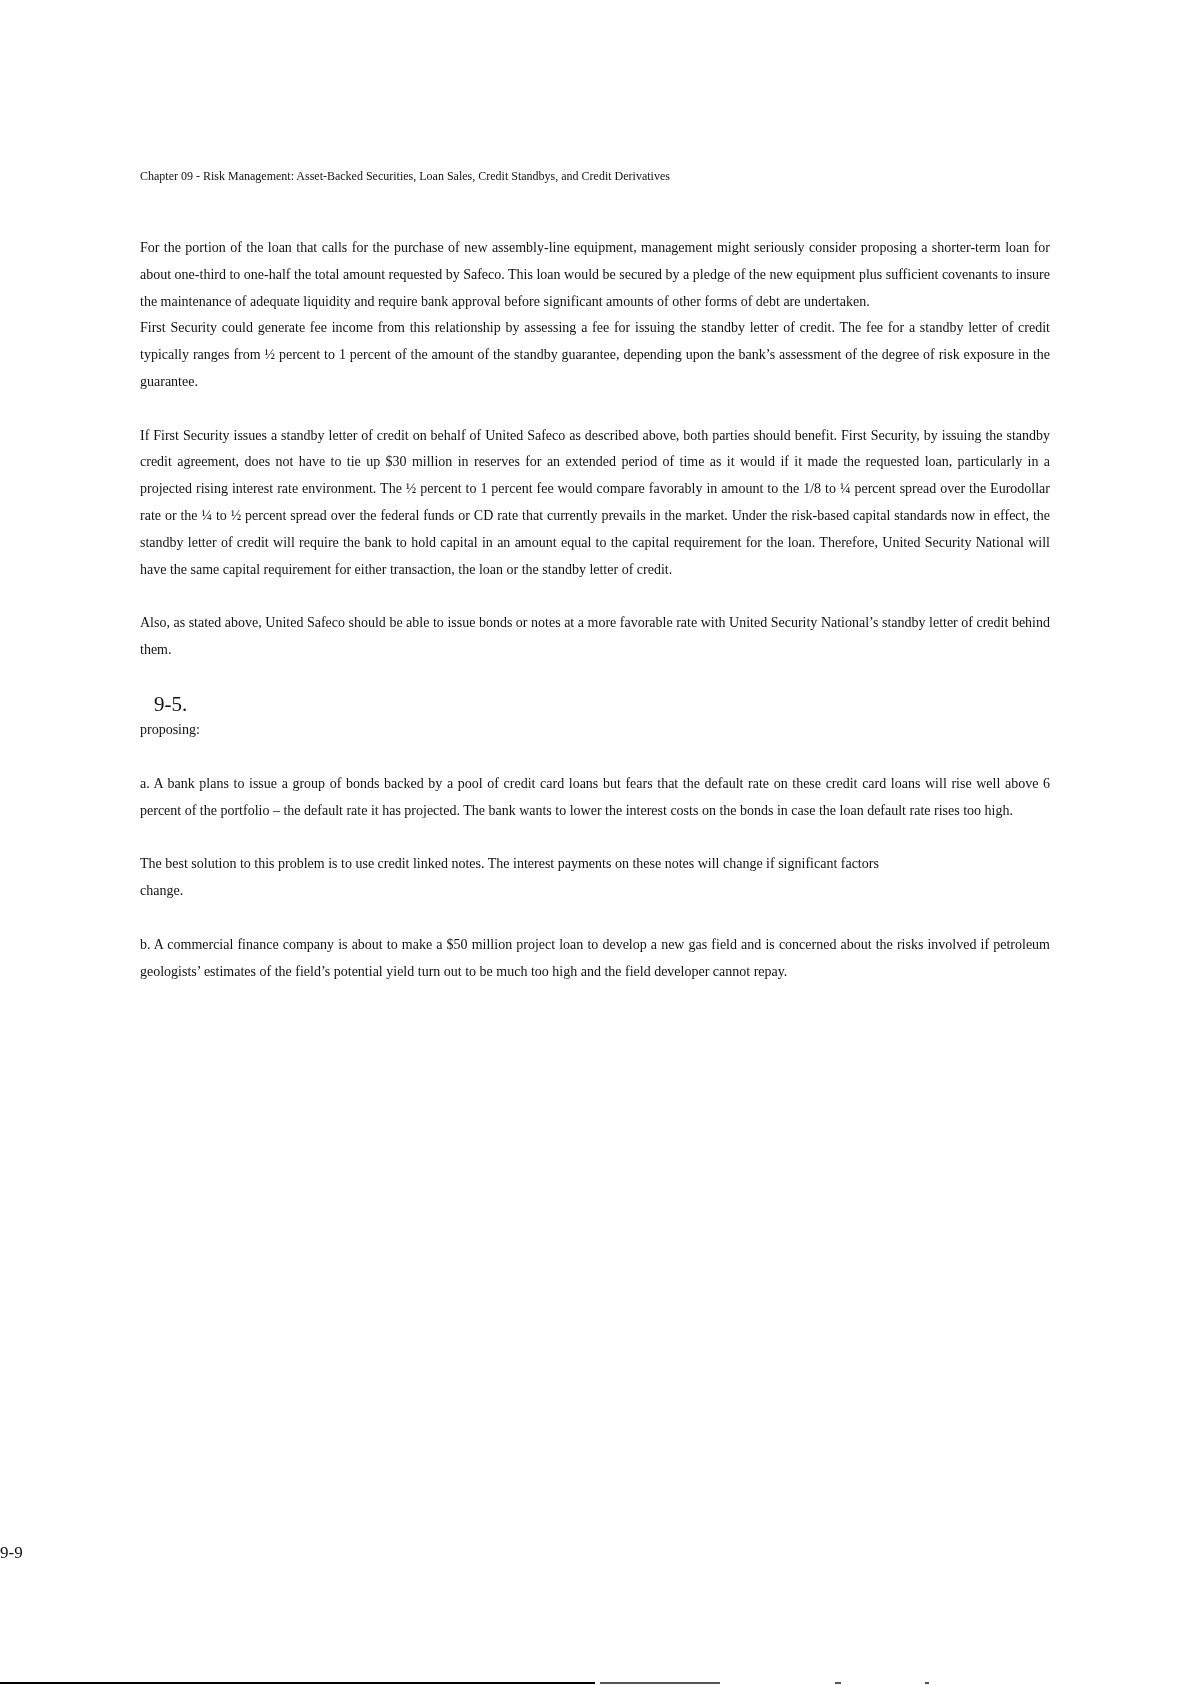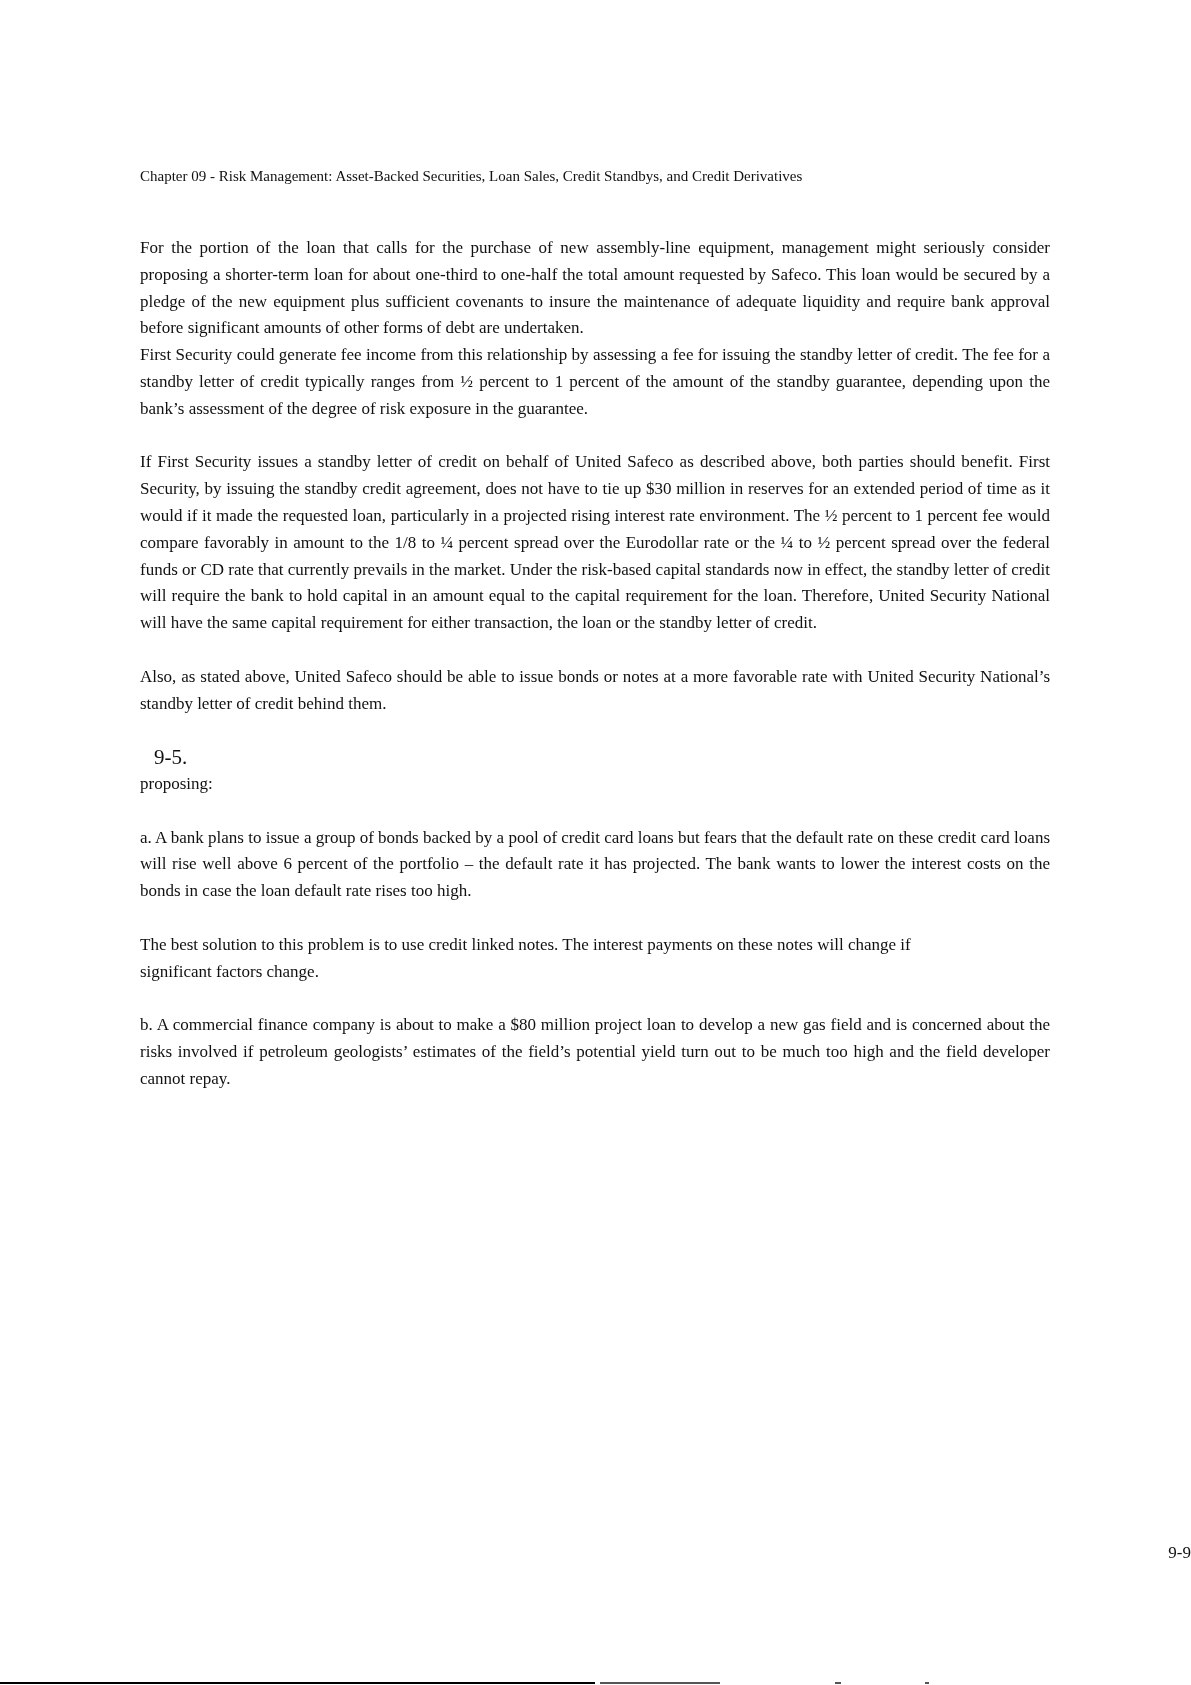--- a/index.html
+++ b/index.html
@@ -12,54 +12,54 @@
       height: 1685px;
       position: relative;
       overflow: hidden;
       font-family: "Liberation Serif", "DejaVu Serif", serif;
       color: #111111;
     }
     .page-header {
       position: absolute;
       left: 140px;
       top: 166px;
-      font-size: 15px;
+      font-size: 12px;
       line-height: 20px;
       white-space: nowrap;
     }
     .body-text {
       position: absolute;
       left: 140px;
       top: 235px;
       width: 910px;
     }
     p {
       margin: 0;
-      font-size: 17px;
+      font-size: 14px;
       line-height: 26.8px;
       text-align: justify;
     }
     .last-left { text-align-last: left; }
     .gap { height: 26.8px; }
     .question {
       display: flex;
       font-size: 21px;
       line-height: 26.8px;
       margin-left: 14px;
     }
     .q-num { width: 72px; flex: none; }
     .indent {
     }
     .left { text-align: left; }
     .page-number {
       position: absolute;
       left: 0;
       width: 1191px;
       top: 1543px;
-      text-align: right;
+      text-align: left;
       font-size: 17px;
     }
     .bottom-rule {
       position: absolute;
       left: 0;
       top: 1682px;
       width: 595px;
       height: 2px;
       background: #000000;
     }
@@ -88,21 +88,21 @@
     <span class="q-num">9-5.</span>
   </div>
   <p class="left">proposing:</p>
   <div class="gap"></div>
 
   <div class="indent">
     <p class="last-left">a. A bank plans to issue a group of bonds backed by a pool of credit card loans but fears that the default rate on these credit card loans will rise well above 6 percent of the portfolio – the default rate it has projected. The bank wants to lower the interest costs on the bonds in case the loan default rate rises too high.</p>
     <div class="gap"></div>
     <p class="left" style="width: 780px;">The best solution to this problem is to use credit linked notes. The interest payments on these notes will change if significant factors change.</p>
     <div class="gap"></div>
-    <p class="last-left">b. A commercial finance company is about to make a $80 million project loan to develop a new gas field and is concerned about the risks involved if petroleum geologists’ estimates of the field’s potential yield turn out to be much too high and the field developer cannot repay.</p>
+    <p class="last-left">b. A commercial finance company is about to make a $50 million project loan to develop a new gas field and is concerned about the risks involved if petroleum geologists’ estimates of the field’s potential yield turn out to be much too high and the field developer cannot repay.</p>
     <div class="gap"></div>
   </div>
 </div>
 
 <div class="page-number">9-9</div>
 
 <div class="bottom-rule"></div>
 <div class="bottom-frag" style="left:600px;width:120px;"></div>
 <div class="bottom-frag" style="left:835px;width:6px;"></div>
 <div class="bottom-frag" style="left:925px;width:4px;"></div>

